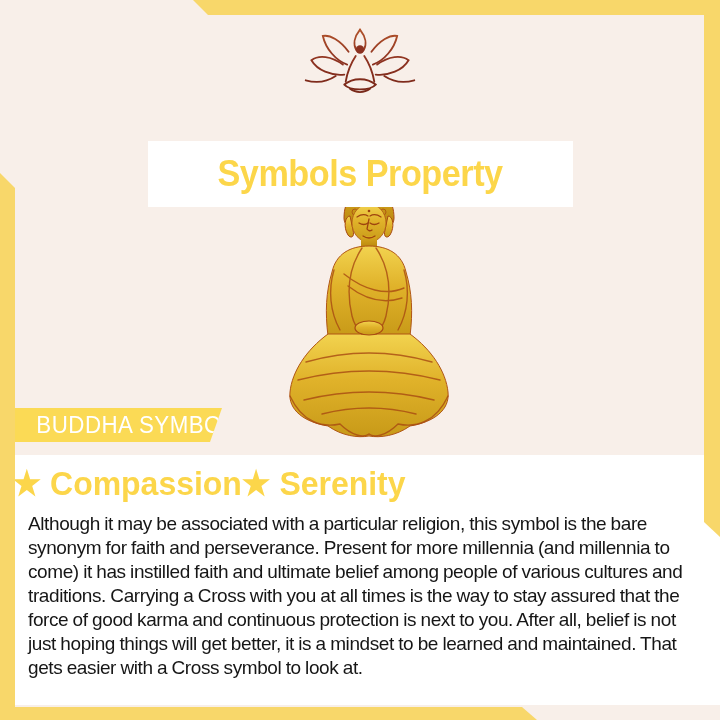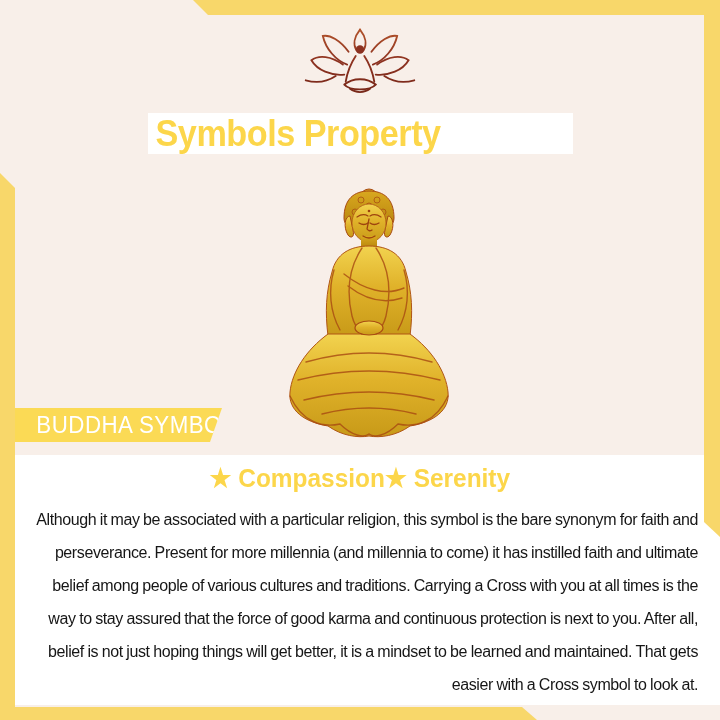--- a/index.html
+++ b/index.html
@@ -20,22 +20,22 @@
     clip-path:polygon(0 0,calc(100% - 15px) 0,100% 100%,0 100%);}
   
   .logo-wrap{position:absolute;left:0;top:26px;width:720px;text-align:center;}
   .logo-wrap svg{display:block;margin:0 auto;}
   .brand-name{
     margin-top:2px;font-family:"Liberation Serif",serif;font-weight:600;
     font-size:20px;letter-spacing:3px;color:#2e2a28;
   }
   
   .title-banner{
-    position:absolute;left:148px;top:113px;width:425px;height:41px;
-    background:#ffffff;display:flex;align-items:center;justify-content:flex-start;z-index:3;
+    position:absolute;left:148px;top:141px;width:425px;height:66px;
+    background:#ffffff;display:flex;align-items:center;justify-content:center;z-index:3;
   }
   .title-banner .title-text{
     font-size:36px;font-weight:700;letter-spacing:-.5px;
     color:var(--heading-yellow,#fcd64a);
     display:inline-block;transform:scaleX(.95);white-space:nowrap;
   }
   
   .buddha{position:absolute;left:278px;top:186px;z-index:2;}
   
   .label-ribbon{
@@ -46,27 +46,27 @@
   }
   .label-ribbon .label-text{
     color:#ffffff;font-size:23px;letter-spacing:.5px;padding-left:22px;
     display:inline-block;transform:scaleX(.97);transform-origin:left center;white-space:nowrap;
   }
   
   .content{
     position:absolute;left:0;top:455px;width:720px;height:250px;background:#ffffff;z-index:2;
   }
   .content-heading{
-    margin:8px 0 0 0;text-align:center;font-size:26px;font-weight:700;
+    margin:8px 0 0 0;font-size:34px;font-weight:700;
     color:var(--heading-yellow,#fcd64a);
   }
   .content-heading span{display:inline-block;transform:scaleX(.94);white-space:nowrap;}
   .body-paragraph{
-    margin:9px 22px 0 28px;font-size:16px;line-height:33px;
-    letter-spacing:-.4px;word-spacing:-.5px;color:var(--text-black,#161616);text-align:right;
+    margin:9px 22px 0 28px;font-size:19px;line-height:24px;
+    letter-spacing:-.4px;word-spacing:-.5px;color:var(--text-black,#161616);
   }
 </style>
 </head>
 <body>
 
 <div class="canvas">
 
   <div class="ribbon top"></div>
   <div class="ribbon right"></div>
   <div class="ribbon left"></div>

